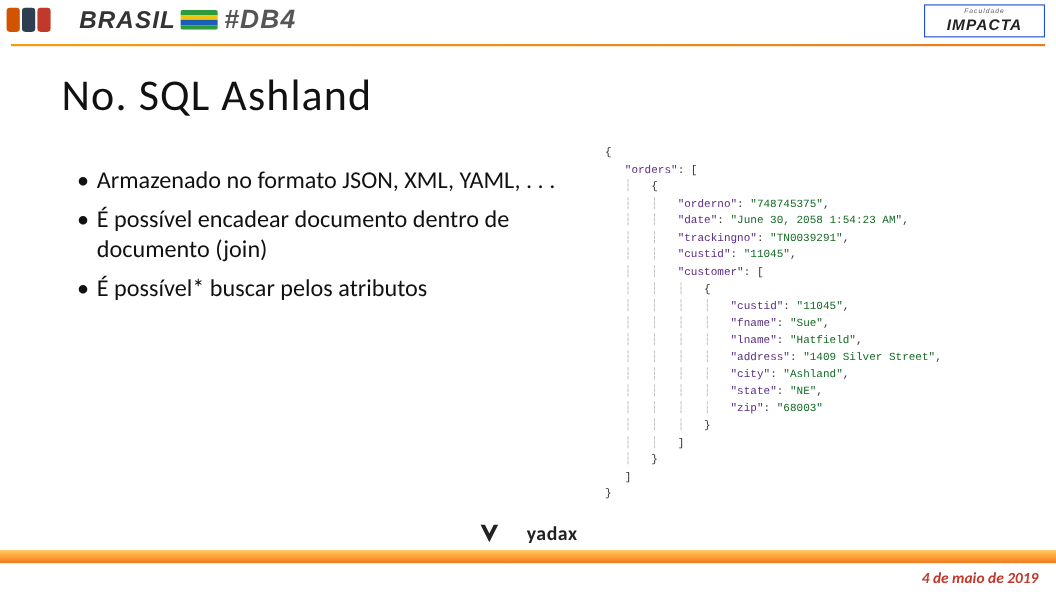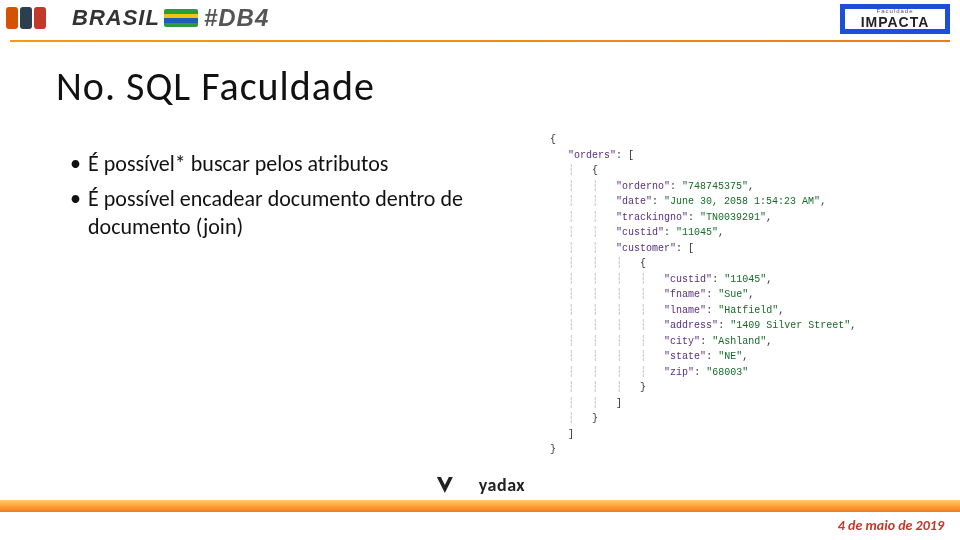--- a/index.html
+++ b/index.html
@@ -13,21 +13,21 @@
   .dba-icon .p1 { display:inline-block; width:12px; height:22px; background:#d35400; border-radius:3px; margin-right:2px;}
   .dba-icon .p2 { display:inline-block; width:12px; height:22px; background:#2c3e50; border-radius:3px; margin-right:2px;}
   .dba-icon .p3 { display:inline-block; width:12px; height:22px; background:#c0392b; border-radius:3px;}
   .brasil-text { font-family: Arial, sans-serif; font-weight: 900; font-style: italic; font-size: 22px; letter-spacing: 1px; color: #333; display:flex; align-items:center; gap:4px;}
   .flag-stripe { display:inline-flex; flex-direction:column; width:34px; height:18px; border-radius:2px; overflow:hidden; }
   .flag-stripe span { flex:1; }
   .fs-g { background:#2e9b3a; }
   .fs-y { background:#f1c40f; }
   .fs-b { background:#1a5fb4; }
   .hash-db4 { font-family: Arial, sans-serif; font-weight: 900; font-style: italic; font-size: 24px; color:#555; letter-spacing:1px; }
-  .logo-right { position: absolute; right: 10px; top: 4px; width: 110px; height: 30px; border:5px solid #1d4ed8; display:flex; flex-direction:column; align-items:center; justify-content:center; font-family: Arial; }
+  .logo-right { position: absolute; right: 10px; top: 4px; width: 110px; height: 30px; border:1px solid #1d4ed8; display:flex; flex-direction:column; align-items:center; justify-content:center; font-family: Arial; font-style: italic; }
   .logo-right .small { font-size:6px; color:#555; letter-spacing:1px; }
   .logo-right .big { font-size:14px; font-weight:900; color:#222; letter-spacing:1px; }
   .header-line { position:absolute; left:10px; right:10px; top:40px; height:2px; background:linear-gradient(to right, #f39c12, #e67e22); }
 
   
   .title { position:absolute; left:56px; top:62px; font-size:40px; letter-spacing:1px; color:#111; font-weight:400; }
 
   
   .bullets { position:absolute; left:70px; top:150px; width:440px; font-size:22px; color:#111; line-height:1.3; }
   .bullets .item { display:flex; margin-bottom:6px; }
@@ -73,30 +73,34 @@
       </span>
       <span class="hash-db4">#DB4</span>
     </div>
     <div class="logo-right">
       <span class="small">Faculdade</span>
       <span class="big">IMPACTA</span>
     </div>
   </div>
   <div class="header-line"></div>
 
-  <div class="title">No. SQL Faculdade</div>
+  <div class="title">No. SQL Ashland</div>
 
   <div class="bullets">
     <div class="item">
       <span class="dot"></span>
-      <span class="txt">É possível* buscar pelos atributos</span>
+      <span class="txt">Armazenado no formato JSON, XML, YAML, . . .</span>
     </div>
     <div class="item">
       <span class="dot"></span>
       <span class="txt">É possível encadear documento dentro de documento (join)</span>
+    </div>
+    <div class="item">
+      <span class="dot"></span>
+      <span class="txt">É possível* buscar pelos atributos</span>
     </div>
   </div>
 
   <div class="code-box"><span class="brace">{</span>
 <span class="tree">   </span><span class="key">"orders"</span>: [
 <span class="tree">   ┆   </span>{
 <span class="tree">   ┆   ┆   </span><span class="key">"orderno"</span>: <span class="str">"748745375"</span>,
 <span class="tree">   ┆   ┆   </span><span class="key">"date"</span>: <span class="str">"June 30, 2058 1:54:23 AM"</span>,
 <span class="tree">   ┆   ┆   </span><span class="key">"trackingno"</span>: <span class="str">"TN0039291"</span>,
 <span class="tree">   ┆   ┆   </span><span class="key">"custid"</span>: <span class="str">"11045"</span>,

